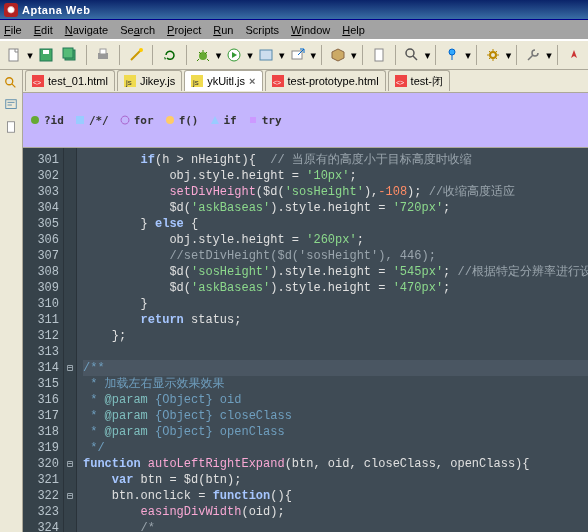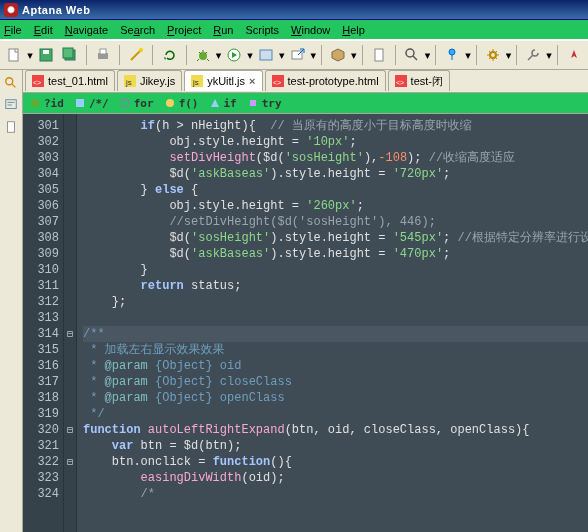--- a/index.html
+++ b/index.html
@@ -1,36 +1,36 @@
 <!DOCTYPE html>
 <html><head>
 <meta charset="utf-8">
 <style>
 html,body{margin:0;padding:0;font-family:Tahoma,sans-serif;font-size:11px;background:#ece9d8;width:588px;height:532px;overflow:hidden}
 .titlebar{background:linear-gradient(#0a246a,#3a6ea5);color:#fff;height:19px;display:flex;align-items:center;padding:0 4px;border-bottom:1px solid #00008b}
 .titlebar .app-icon{width:14px;height:14px;background:#b22222;border-radius:3px;margin-right:4px;display:inline-flex;align-items:center;justify-content:center;color:#fff;font-size:9px;font-weight:bold}
 .titlebar .title{font-weight:bold;letter-spacing:.5px}
-.menubar{background:#22c55e;height:19px;display:flex;align-items:center;padding:0 4px;border-bottom:1px solid #fff}
+.menubar{background:#a3a3a3;height:19px;display:flex;align-items:center;padding:0 4px;border-bottom:1px solid #fff}
 .menubar span{margin-right:12px;cursor:default}
 .menubar span u{text-decoration:underline}
 .toolbar-row{background:#ece9d8;height:28px;border-bottom:1px solid #aca899;border-top:1px solid #fff;display:flex;align-items:center;padding:0 2px}
 .tb-btn{width:22px;height:22px;margin:0 1px;display:flex;align-items:center;justify-content:center;border:1px solid transparent;border-radius:2px}
 .tb-btn svg{width:16px;height:16px}
 .tb-sep{width:1px;height:20px;background:#aca899;margin:0 4px}
 .tb-dd{width:8px;display:flex;align-items:center;justify-content:center}
 .body-row{display:flex;height:calc(532px - 19px - 19px - 28px)}
 .left-gutter{width:22px;background:#ece9d8;border-right:1px solid #aca899;display:flex;flex-direction:column;align-items:center;padding-top:2px}
 .left-gutter .g-icon{width:18px;height:18px;margin:2px 0;display:flex;align-items:center;justify-content:center}
 .editor-area{flex:1;display:flex;flex-direction:column;overflow:hidden;background:#ece9d8}
 .tabrow{height:22px;display:flex;align-items:flex-start;padding-left:2px}
 .tab{height:20px;display:flex;align-items:center;padding:0 6px;background:#ece9d8;border:1px solid #aca899;border-bottom:none;margin-right:2px;border-radius:3px 3px 0 0;font-size:11px;white-space:nowrap}
 .tab.active{background:#fff}
 .tab .ficon{width:12px;height:12px;margin-right:4px}
 .tab .close{margin-left:4px;color:#666;font-weight:bold}
-.crumbbar{height:20px;background:#22c55e;border-top:1px solid #aca899;border-bottom:1px solid #aca899;display:flex;align-items:center;padding:0 6px;font-family:Consolas,monospace;font-size:11px;color:#333}
+.crumbbar{height:20px;background:#c4b5fd;border-top:1px solid #aca899;border-bottom:1px solid #aca899;display:flex;align-items:center;padding:17px 6px;font-family:Consolas,monospace;font-size:11px;color:#333}
 .crumbbar .part{margin-right:10px;display:flex;align-items:center}
 .crumbbar .ico{width:12px;height:12px;margin-right:3px}
 .code-wrap{flex:1;display:flex;background:#3f4b55}
 .lnum{width:36px;background:#36424a;color:#b8c4cc;text-align:right;padding:4px 4px 0 0;font-family:Consolas,'Courier New',monospace;font-size:12px;line-height:16px;border-right:1px solid #2a333a;user-select:none}
 .fold{width:12px;background:#36424a;border-right:1px solid #2a333a;font-family:Consolas,monospace;font-size:10px;line-height:16px;color:#b8c4cc;padding-top:4px}
 .fold div{height:16px;text-align:center}
 .code{flex:1;padding:4px 0 0 6px;font-family:Consolas,'Courier New',monospace;font-size:12px;line-height:16px;color:#e0e0e0;white-space:pre;overflow:hidden}
 .kw{color:#a6c6ff;font-weight:bold}
 .str{color:#8cd98c}
 .num{color:#ff8c66}

